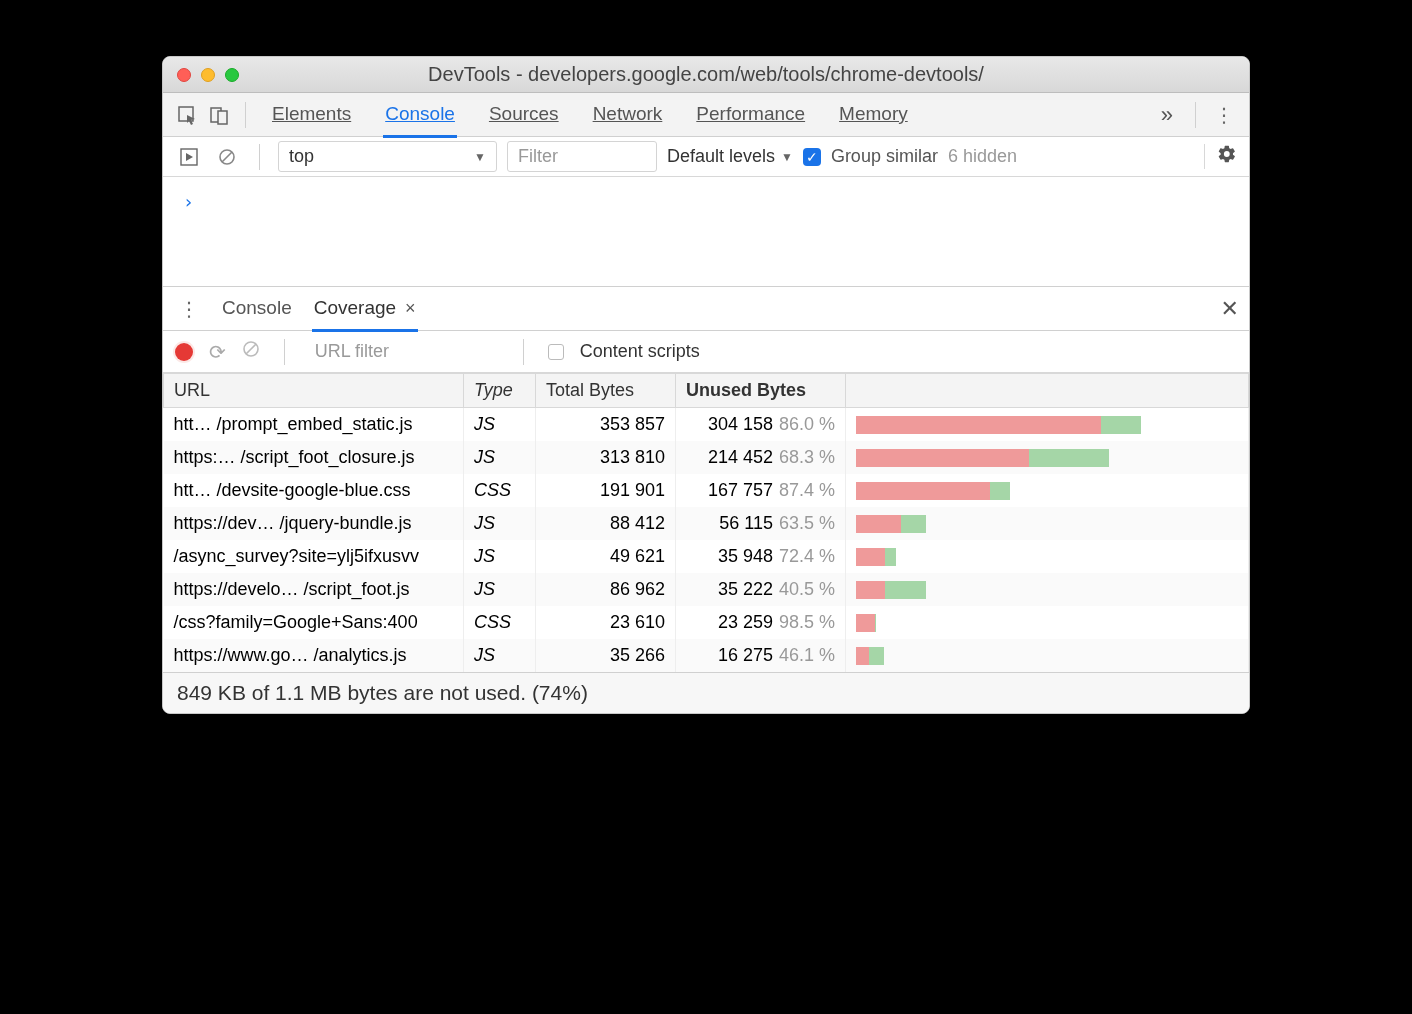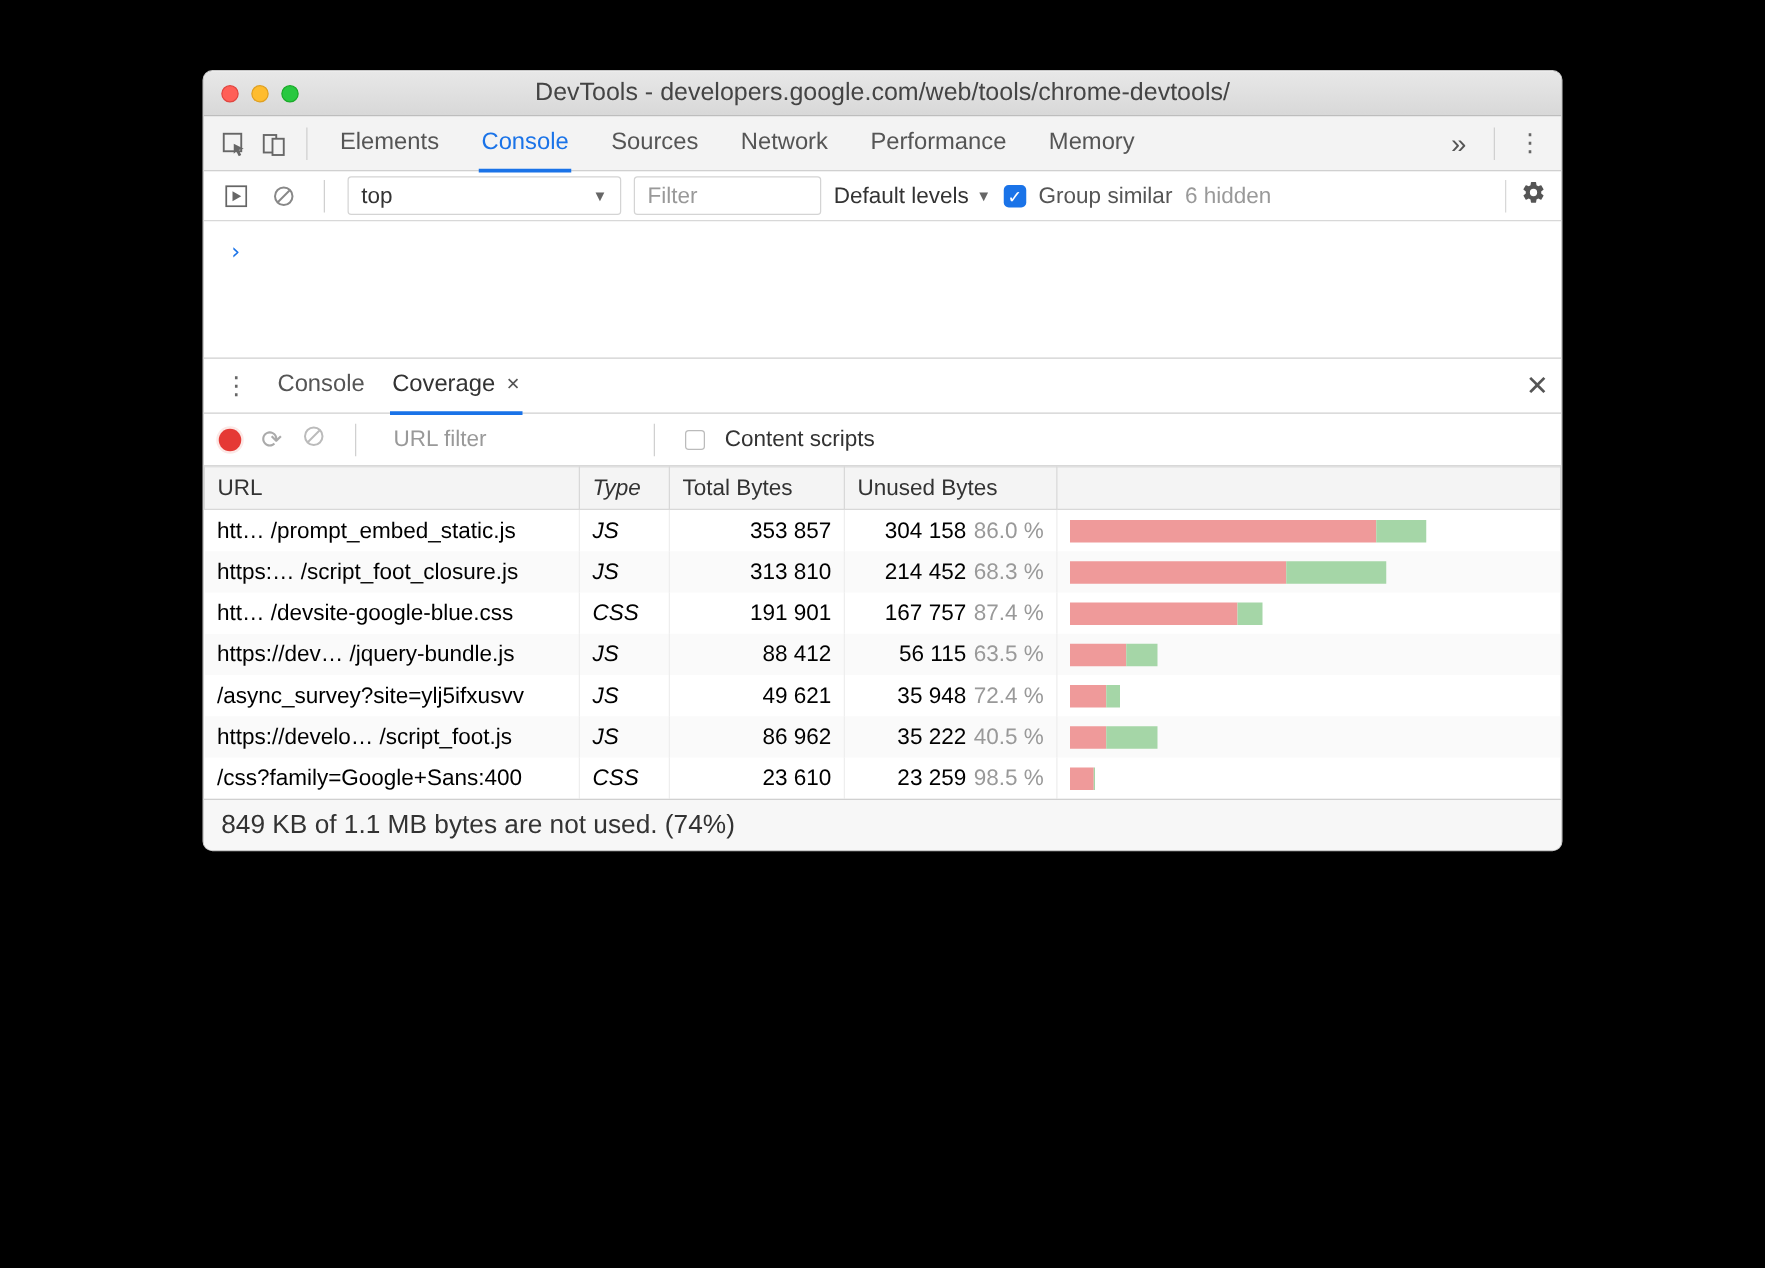--- a/index.html
+++ b/index.html
@@ -52,21 +52,21 @@
     font-size:19px;
     color:#555;
   }
   .tool-icon {
     width:28px; height:28px;
     display:flex; align-items:center; justify-content:center;
     color:#666;
   }
   .vsep { width:1px; height:26px; background:#d0d0d0; margin:0 8px; }
   .main-tabs { display:flex; gap:30px; margin-left:12px; flex:1; }
-  .main-tab { padding: 10px 2px; cursor:pointer; }
+  .main-tab { padding: 10px 2px; cursor:pointer;text-decoration:underline; }
   .main-tab.active { color:#1a73e8; border-bottom:3px solid #1a73e8; margin-bottom:-2px; }
   .overflow { font-size:22px; color:#555; padding:0 10px; }
   .kebab { font-size:20px; padding:0 6px; color:#666; letter-spacing:-1px; }
   
   .console-bar {
     height:40px;
     display:flex; align-items:center;
     padding:0 12px;
     gap:10px;
     border-bottom:1px solid #d8d8d8;
@@ -236,21 +236,21 @@
     <span class="chkbox"></span>
     <span style="color:#333;">Content scripts</span>
   </div>
 
   <table class="cov">
     <thead>
         <tr id="cov-head">
           <th class="col-url">URL</th>
           <th class="col-type">Type</th>
           <th class="col-total">Total Bytes</th>
-          <th style="text-align: left;">Unused Bytes</th>
+          <th style="text-align: left; font-weight: bold;">Unused Bytes</th>
           <th></th>
         </tr>
       </thead>
     <tbody id="cov-body">
         <tr>
           <td class="col-url">htt… /prompt_embed_static.js</td>
           <td class="col-type">JS</td>
           <td class="col-total">353 857</td>
           <td class="col-unused">304 158<span class="pct">86.0 %</span></td>
           <td class="bar-cell">
@@ -325,18 +325,30 @@
           <td class="col-type">CSS</td>
           <td class="col-total">23 610</td>
           <td class="col-unused">23 259<span class="pct">98.5 %</span></td>
           <td class="bar-cell">
             <div class="bar" style="width: 19.2px;">
               <div class="red" style="width: 98.5%;"></div>
               <div class="green" style="width: 1.5%;"></div>
             </div>
           </td>
         </tr>
+        <tr>
+          <td class="col-url">https://www.go… /analytics.js</td>
+          <td class="col-type">JS</td>
+          <td class="col-total">35 266</td>
+          <td class="col-unused">16 275<span class="pct">46.1 %</span></td>
+          <td class="bar-cell">
+            <div class="bar" style="width: 28.48px;">
+              <div class="red" style="width: 46.1%;"></div>
+              <div class="green" style="width: 53.9%;"></div>
+            </div>
+          </td>
+        </tr>
       </tbody>
   </table>
 
   <div class="status">849 KB of 1.1 MB bytes are not used. (74%)</div>
 
 </div>
 
 </body></html>

